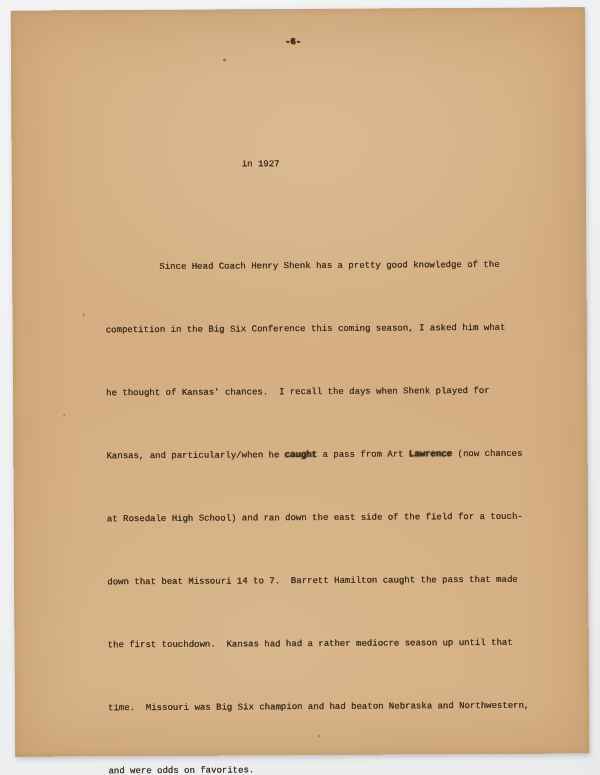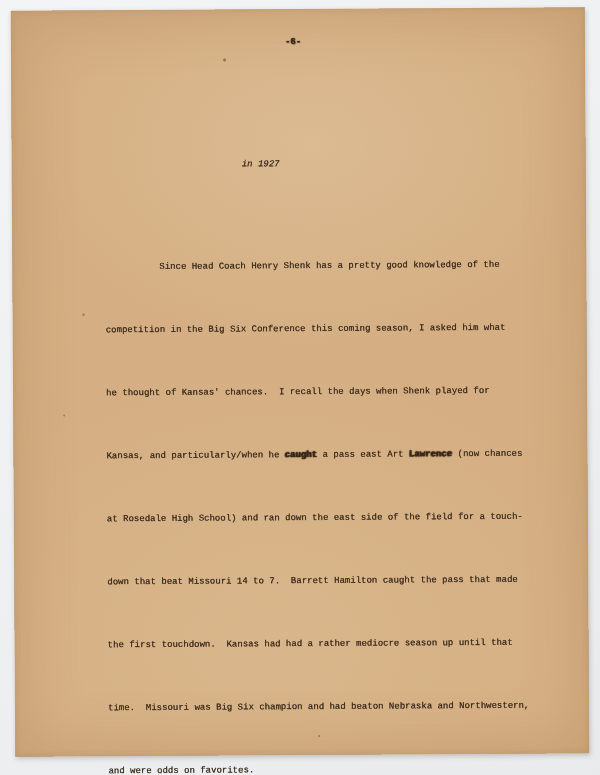--- a/index.html
+++ b/index.html
@@ -43,33 +43,32 @@
     width: 440px;
     font-size: 9px;
     line-height: 21px;
     color: #39291a;
     white-space: pre;
     text-shadow: 0.25px 0.25px 0.5px rgba(57,41,26,0.75);
   }
   .paragraph { margin: 0; padding: 0; }
   .line { height: 21px; }
   .overstruck {
-    font-weight: bold;
+    font-weight: normal;
     text-shadow:
       0 0 1px rgba(45,30,15,0.95),
       0.7px 0 1px rgba(45,30,15,0.8),
       -0.7px 0.3px 1px rgba(45,30,15,0.7);
   }
   .interlineation {
     position: absolute;
     left: 137px; top: 50px;
     line-height: 11px;
     font-size: 9px;
     white-space: pre;
-    font-style: italic;
   }
   .speck {
     position: absolute;
     border-radius: 50%;
     background: rgba(82,58,32,0.55);
   }
   .speck-1 { left: 212px; top: 49px;  width: 3px; height: 3px; }
   .speck-2 { left: 70px;  top: 303px; width: 2px; height: 3px; background: rgba(82,58,32,0.45); }
   .speck-3 { left: 50px;  top: 404px; width: 2px; height: 2px; background: rgba(82,58,32,0.40); }
   .speck-4 { left: 303px; top: 726px; width: 2px; height: 2px; background: rgba(82,58,32,0.45); }
@@ -83,21 +82,21 @@
     <div class="page-number">-6-</div>
 
     <div class="text-block">
 
       <span class="interlineation">in 1927</span>
 
       <div class="paragraph">
         <div class="line">          Since Head Coach Henry Shenk has a pretty good knowledge of the</div>
         <div class="line">competition in the Big Six Conference this coming season, I asked him what</div>
         <div class="line">he thought of Kansas' chances.  I recall the days when Shenk played for</div>
-        <div class="line"><span>Kansas, and particularly/when he </span><span class="overstruck">caught</span><span> a pass east Art </span><span class="overstruck">Lawrence</span><span> (now chances</span></div>
+        <div class="line"><span>Kansas, and particularly/when he </span><span class="overstruck">caught</span><span> a pass from Art </span><span class="overstruck">Lawrence</span><span> (now chances</span></div>
         <div class="line">at Rosedale High School) and ran down the east side of the field for a touch-</div>
         <div class="line">down that beat Missouri 14 to 7.  Barrett Hamilton caught the pass that made</div>
         <div class="line">the first touchdown.  Kansas had had a rather mediocre season up until that</div>
         <div class="line">time.  Missouri was Big Six champion and had beaton Nebraska and Northwestern,</div>
         <div class="line">and were odds on favorites.</div>
       </div>
 
       
 
       

